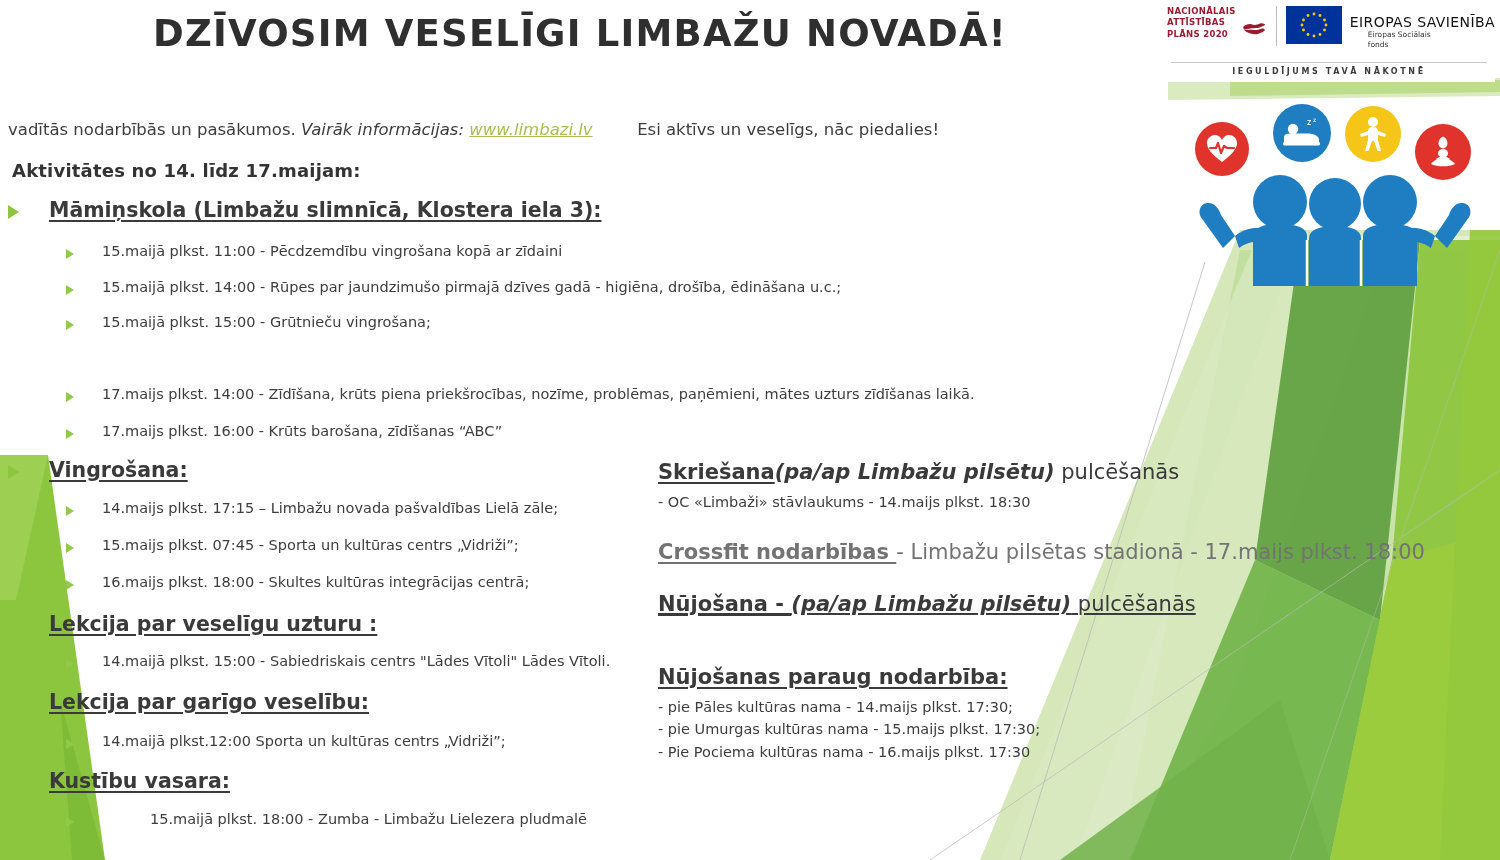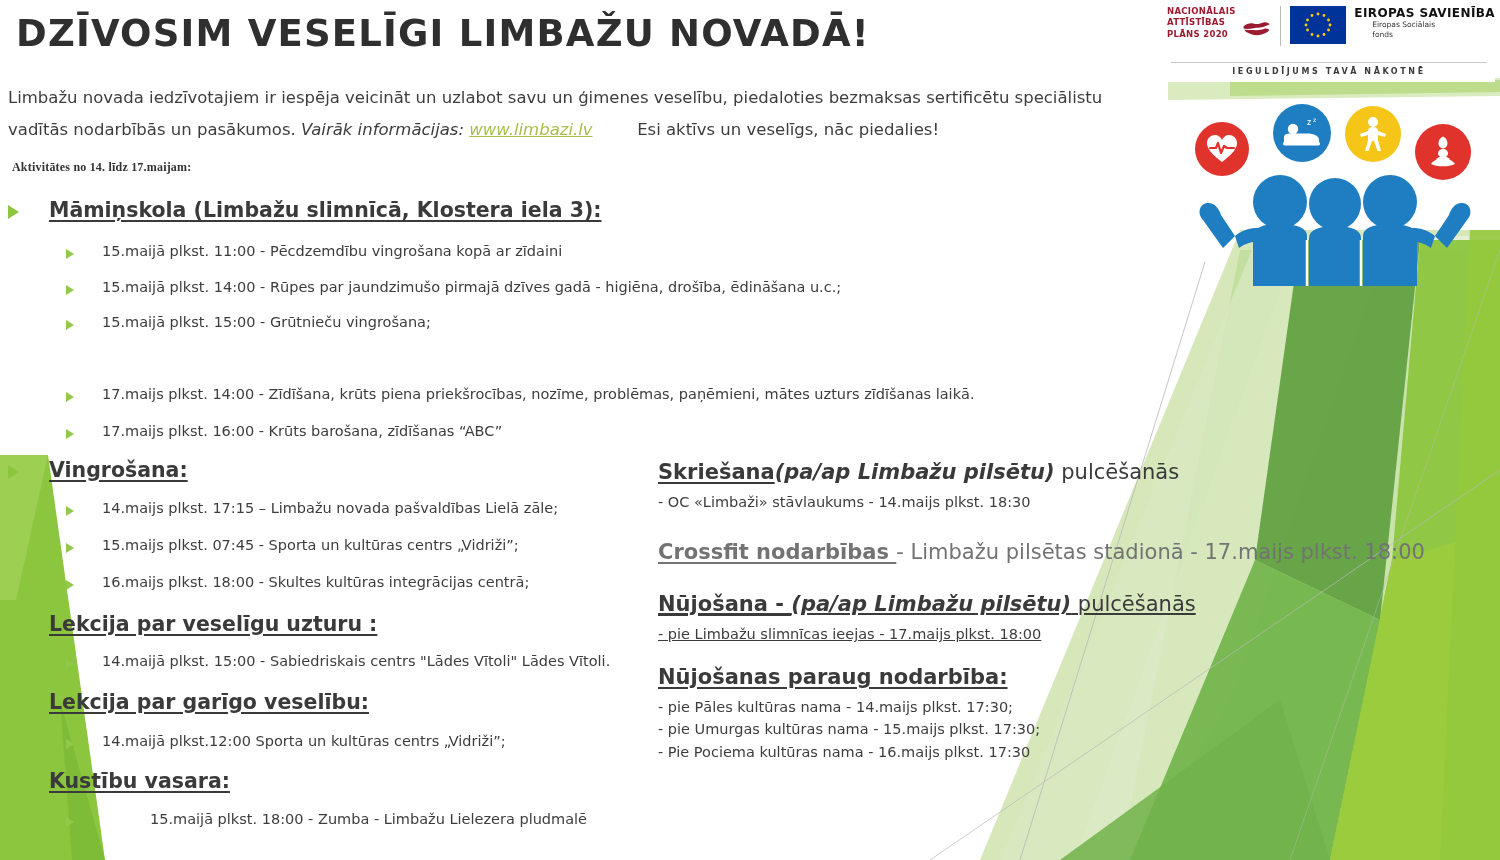--- a/index.html
+++ b/index.html
@@ -11,40 +11,40 @@
     overflow:hidden;
     position:relative;
   }
   #slide{position:absolute;inset:0;width:1500px;height:860px;overflow:hidden;}
 
   
   .deco{position:absolute;top:0;left:0;width:1500px;height:860px;pointer-events:none;}
 
   
   .title{
-    position:absolute;left:16px;top:12px;width:1160px;
+    position:absolute;left:0;top:12px;width:1160px;
+    text-align:center;
     font-family:"DejaVu Sans","Liberation Sans",sans-serif;
     font-weight:bold;
     font-size:37px;
     letter-spacing:1.2px;
     color:#2f2f2f;
     white-space:nowrap;
   }
   .intro{
     position:absolute;left:8px;top:82px;width:1145px;
     font-size:16.5px;line-height:1.95;color:#3d3d3d;
   }
   .intro .em{font-style:italic;}
   .link{color:#a8bd4e;font-style:italic;text-decoration:underline;}
   .gap{display:inline-block;width:34px;}
   .subhead{
     position:absolute;left:12px;top:160px;
-    font-size:12px;font-weight:bold;color:#333;
+    font-size:18px;font-weight:bold;color:#333;
     letter-spacing:.2px;
-    font-family:Liberation Serif, serif;
   }
 
   
   .l1{position:absolute;display:flex;align-items:flex-start;}
   .l1 .tri{
     width:0;height:0;flex:0 0 auto;
     border-left:11px solid #8cc63f;
     border-top:7px solid transparent;
     border-bottom:7px solid transparent;
     margin-top:7px;margin-right:0;
@@ -81,21 +81,21 @@
 
   
   .logobar{position:absolute;left:1163px;top:6px;width:332px;height:76px;background:#fff;}
   .logorow{display:flex;align-items:flex-start;height:54px;padding-left:4px;}
   .nap{font-size:8.5px;font-weight:bold;color:#9b1b30;line-height:1.35;letter-spacing:.3px;white-space:nowrap;}
   .lvmap{margin-left:6px;}
   .vdiv{width:1px;height:40px;background:#bbb;margin:0 10px;}
   .euflag{width:56px;height:38px;background:#003399;position:relative;flex:0 0 auto;}
   .eustars{position:absolute;inset:0;}
   .eutext{margin-left:8px;}
-  .eutitle{font-size:12px;font-weight:bold;color:#111;letter-spacing:.4px;white-space:nowrap;}
+  .eutitle{font-size:14px;font-weight:normal;color:#111;letter-spacing:.4px;white-space:nowrap;margin-top:8px;}
   .eusub{font-size:7.5px;color:#333;line-height:1.3;white-space:nowrap;margin-left:18px;}
   .hr{height:1px;background:#c9c9c9;margin:2px 8px 0 8px;}
   .tagline{text-align:center;font-size:8px;letter-spacing:2.6px;color:#3b3b3b;font-weight:bold;margin-top:4px;white-space:nowrap;}
 
   
   .icons{position:absolute;left:1185px;top:104px;width:300px;height:180px;}
   .circ{position:absolute;border-radius:50%;display:flex;align-items:center;justify-content:center;}
 </style>
 </head>
 <body>
@@ -123,21 +123,21 @@
     <polygon points="1230,80 1500,80 1500,92 1230,96" fill="#a9d36a" opacity="0.6"></polygon>
 
     <polygon points="0,455 0,860 105,860 48,455" fill="#8cc63f"></polygon>
     <polygon points="0,455 48,455 16,600 0,600" fill="#a4d35c" opacity="0.7"></polygon>
     <polygon points="60,700 105,860 72,860" fill="#7ab937" opacity="0.8"></polygon>
   </svg>
 
   <div class="title">DZĪVOSIM VESELĪGI LIMBAŽU NOVADĀ!</div>
 
   <div class="intro">
-    <span>Limbažu novada iedzīvotajiem ir iespēja veicināt un uzlabot savu un ģimenes veselību, piedaloties bezmaksas sertificētu speciālistu</span><br>
+    <br>
     <span>vadītās nodarbībās un pasākumos.</span>
     <span class="em">Vairāk informācijas:</span>
     <a class="link" href="#">www.limbazi.lv</a>
     <span class="gap"></span>
     <span>Esi aktīvs un veselīgs, nāc piedalies!</span>
   </div>
 
   <div class="subhead">Aktivitātes no 14. līdz 17.maijam:</div>
 
   <div class="l1" style="left:8px;top:198px;">
@@ -219,21 +219,20 @@
   <div class="rblock" style="left:658px;top:540px;">
     <div class="rline">
       <span class="u">Crossfit nodarbības </span><span>- Limbažu pilsētas stadionā - 17.maijs plkst. 18:00</span>
     </div>
   </div>
 
   <div class="rblock" style="left:658px;top:592px;text-decoration:underline;">
     <div class="rhead">
       <span class="u">Nūjošana - </span><span class="it">(pa/ap Limbažu pilsētu)</span><span class="pl"> pulcēšanās</span>
     </div>
-    <div class="rsub" style="margin-top:7px;">- pie Limbažu  slimnīcas ieejas - 17.maijs plkst. 18:00</div>
   </div>
 
   <div class="rblock" style="left:658px;top:665px;">
     <div class="rhead">
       <span class="u">Nūjošanas paraug nodarbība:</span>
     </div>
     <div class="rsub" style="margin-top:7px;">- pie Pāles kultūras nama - 14.maijs plkst. 17:30;</div>
     <div class="rsub">- pie Umurgas kultūras nama - 15.maijs plkst. 17:30;</div>
     <div class="rsub">- Pie Pociema kultūras nama - 16.maijs plkst. 17:30</div>
   </div>

